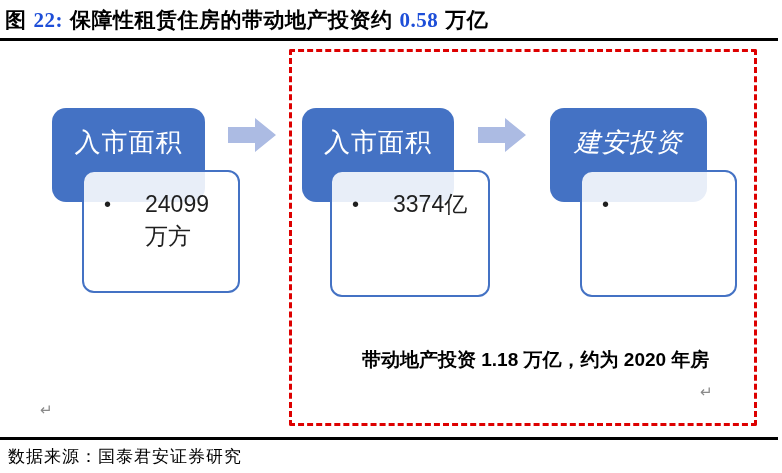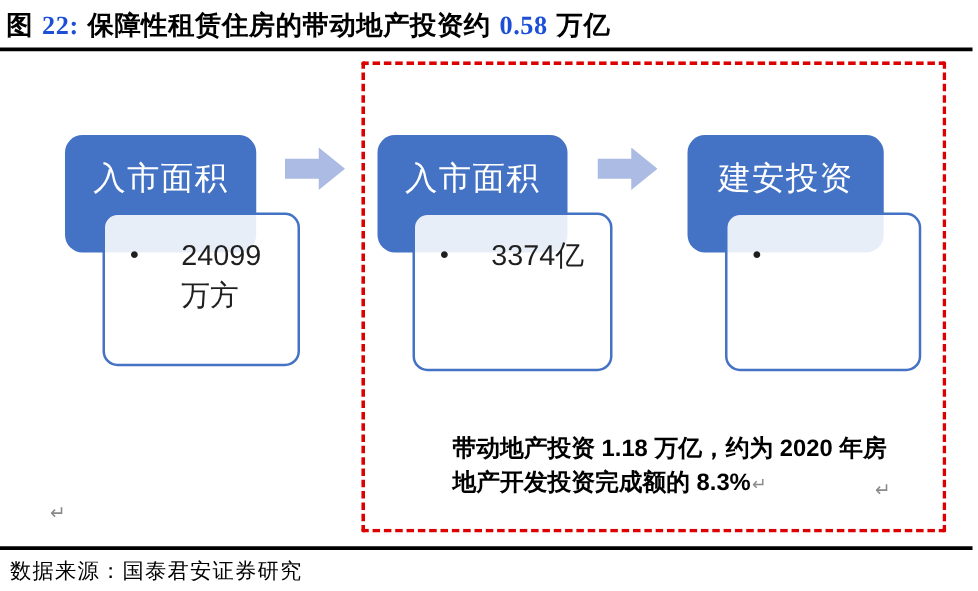--- a/index.html
+++ b/index.html
@@ -29,21 +29,21 @@
     position:absolute;height:94px;background:#4472C4;border-radius:14px;
     display:flex;justify-content:center;align-items:flex-start;
     padding-top:0;z-index:1;
   }
   .step-header .label{
     margin-top:19px;color:#fff;font-size:26px;line-height:30px;
     letter-spacing:1px;white-space:nowrap;
   }
   .hdr1{left:52px;top:108px;width:153px;}
   .hdr2{left:302px;top:108px;width:152px;}
-  .hdr3{left:550px;top:108px;width:157px;}
+  .hdr3{left:550px;top:108px;width:157px;font-style:italic;}
   .step-card{
     position:absolute;background:rgba(255,255,255,0.88);
     border:2px solid #4472C4;border-radius:12px;z-index:2;
     box-sizing:border-box;
   }
   .card1{left:82px;top:170px;width:158px;height:123px;}
   .card2{left:330px;top:170px;width:160px;height:127px;}
   .card3{left:580px;top:170px;width:157px;height:127px;}
   .card-content{
     display:flex;align-items:flex-start;
@@ -120,21 +120,20 @@
     <span class="label">建安投资</span>
   </div>
   <div class="step-card card3">
     <div class="card-content">
       <span class="bullet">•</span>
     </div>
   </div>
 
   <div class="annotation">
     <span class="ln">带动地产投资 1.18 万亿，约为 2020 年房</span>
-    <span class="ln"><span>地产开发投资完成额的 8.3%</span><span class="ret ret-inline">↵</span></span>
   </div>
 
   <span class="ret-left">↵</span>
   <span class="ret-right">↵</span>
 
   <div class="bottom-rule"></div>
   <div class="footer-source">数据来源：国泰君安证券研究</div>
 
 </div>
 

